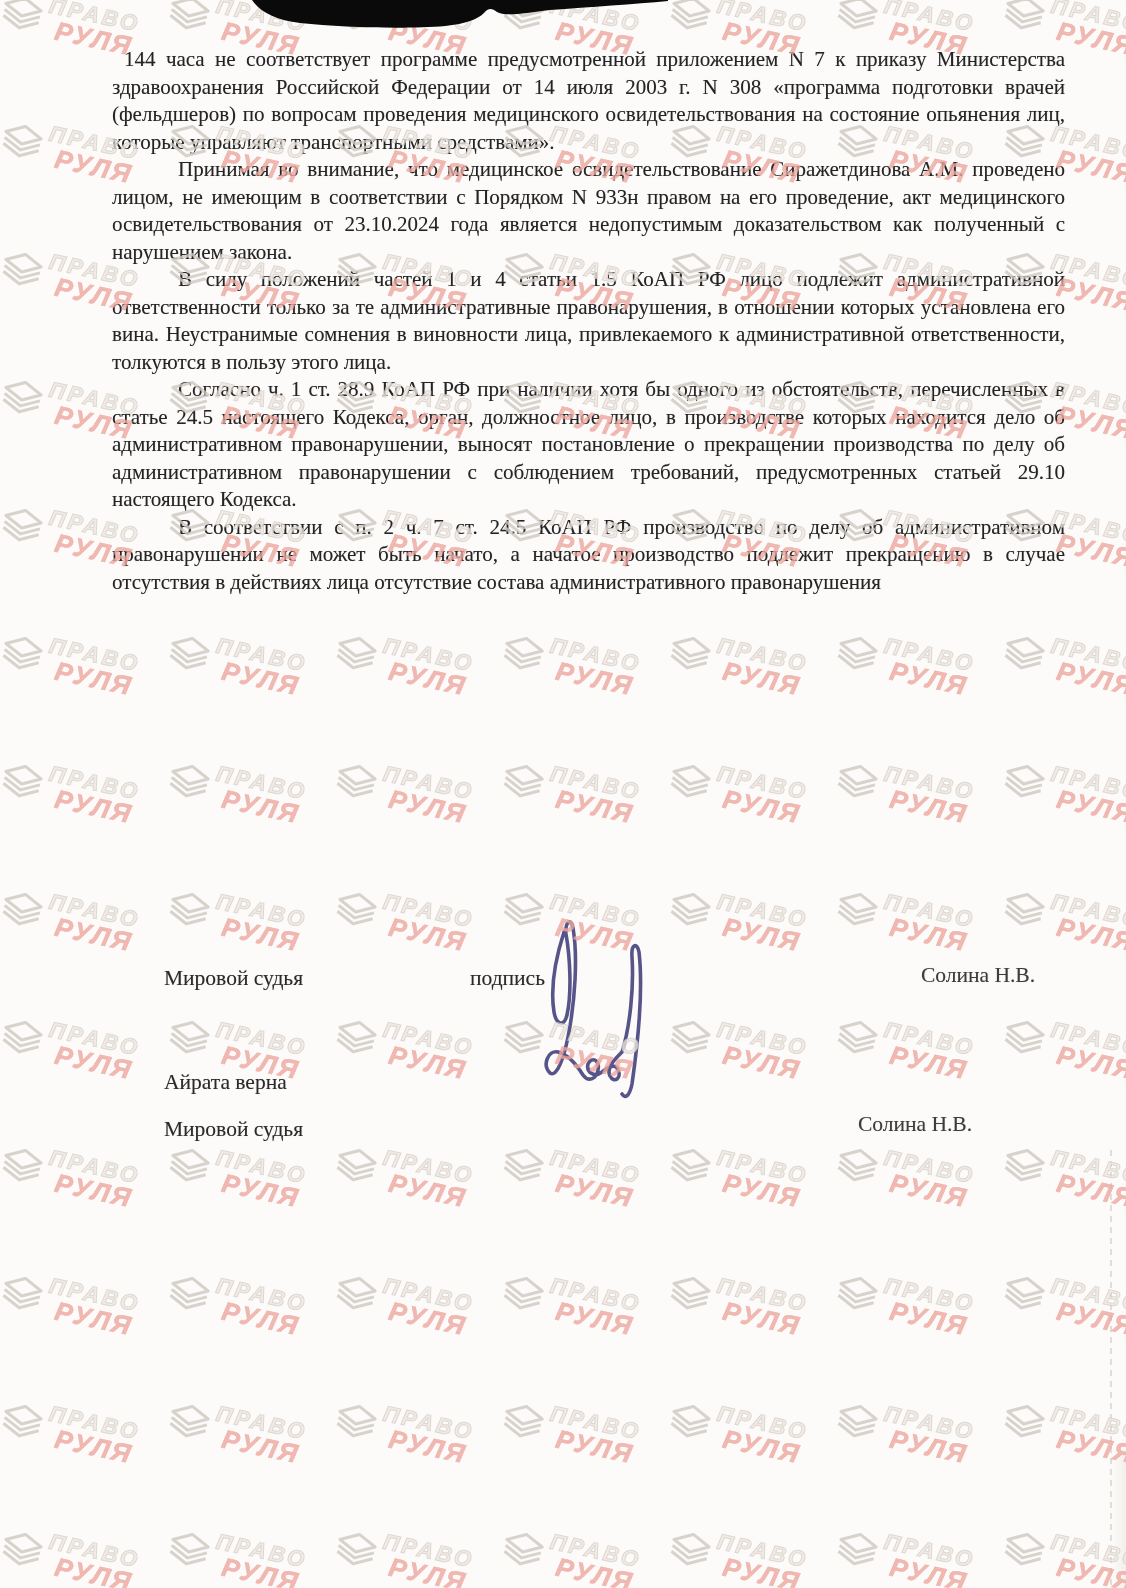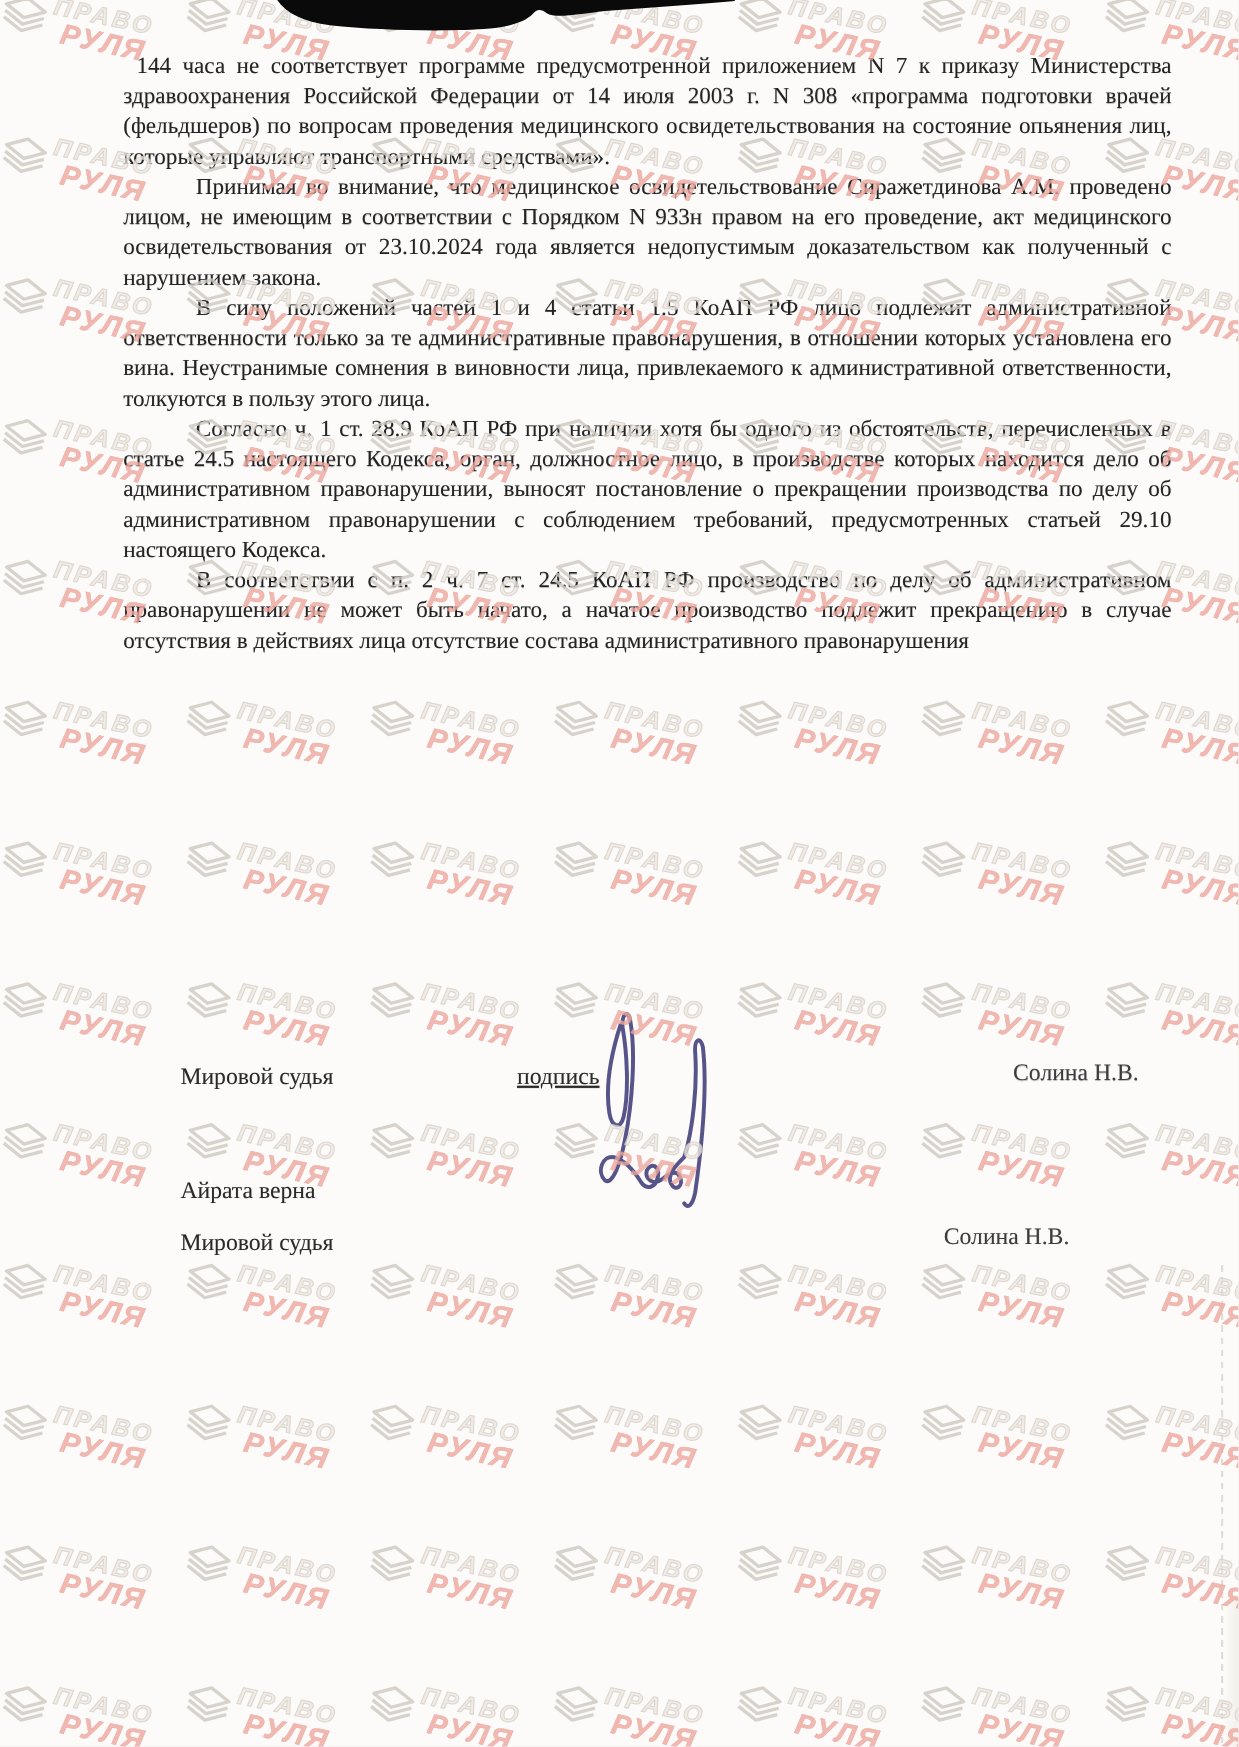--- a/index.html
+++ b/index.html
@@ -12,21 +12,21 @@
             text-shadow:0.2px 0.3px 0.7px rgba(60,60,60,.35);}
   .doc-body p{margin:0;text-indent:66px;}
   .doc-body p.cont{text-indent:12px;}
   .basis{margin-top:16px !important;}
   .ruling-heading{margin-top:30px !important;text-indent:0 !important;text-align:center;
                   letter-spacing:1px;padding-left:30px;}
   
   .sig-text{position:absolute;z-index:10;font-size:21.5px;color:#2a2a2a;
             text-shadow:0.2px 0.3px 0.7px rgba(60,60,60,.35);white-space:nowrap;}
   .sig-judge1{left:164px;top:966px;}
-  .sig-podpis{left:470px;top:966px;text-decoration:underline;}
+  .sig-podpis{left:470px;top:966px;}
   .sig-name1{left:921px;top:963px;color:#3c3c3e;}
   .sig-kopia{left:164px;top:1070px;}
   .sig-judge2{left:164px;top:1117px;}
   .sig-name2{left:858px;top:1112px;color:#3c3c3e;}
   .sig-scribble{position:absolute;left:538px;top:912px;width:112px;height:200px;z-index:12;}
   
   .wm-layer{position:absolute;inset:0;z-index:20;pointer-events:none;}
   .wm{position:absolute;width:152px;height:82px;transform:rotate(12deg);
       display:flex;align-items:flex-start;opacity:.8;mix-blend-mode:multiply;}
   .wm svg{width:44px;height:44px;flex:none;margin-top:7px;}

